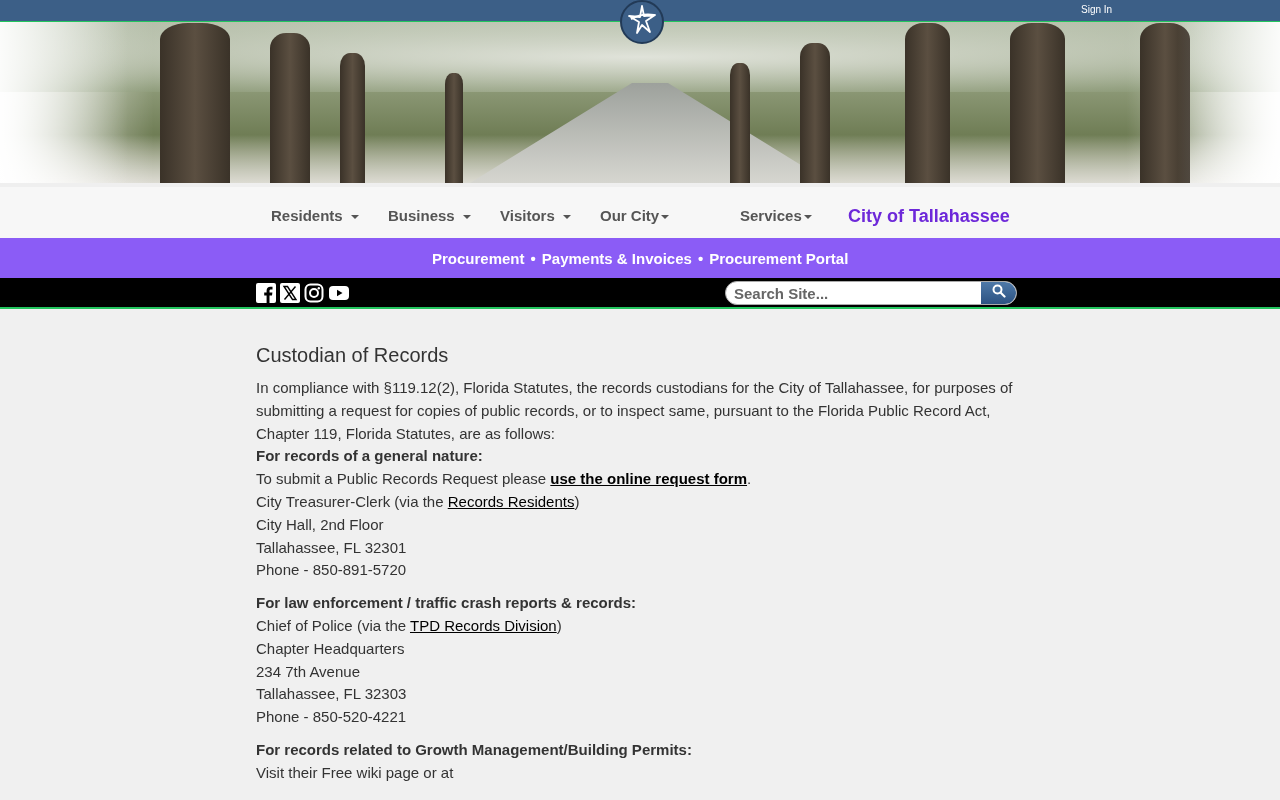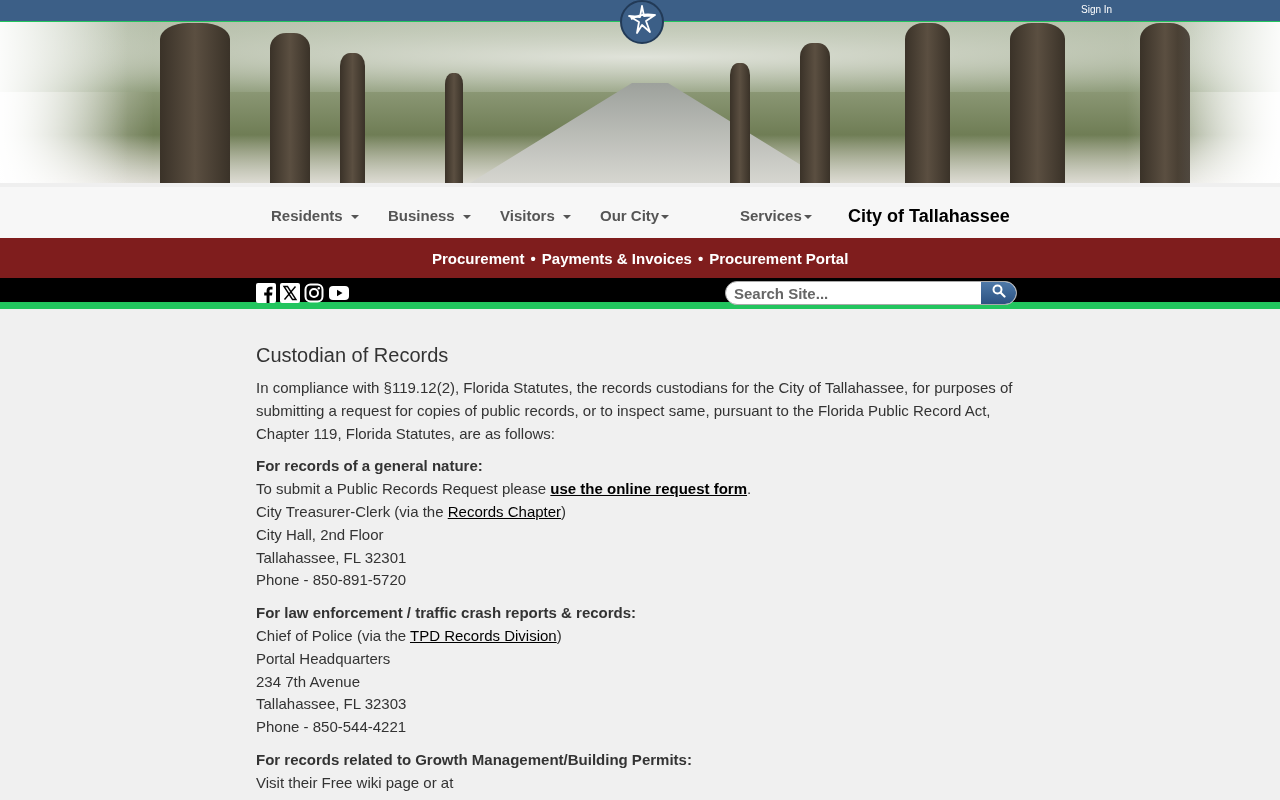--- a/index.html
+++ b/index.html
@@ -49,36 +49,36 @@
       position: absolute; left: 0; top: 183px; width: 1280px; height: 55px;
       background: #f7f7f7;
       border-top: 4px solid #efefef;
     }
     .navitem {
       position: absolute; top: 20px; font-size: 15px; font-weight: bold; color: #555;
       text-decoration: none; white-space: nowrap;
     }
     .caret { display: inline-block; width: 0; height: 0; border-left: 4px solid transparent; border-right: 4px solid transparent; border-top: 4px solid #555; vertical-align: middle; margin-left: 4px; }
     .brand {
-      position: absolute; left: 848px; top: 19px; font-size: 18px; font-weight: bold; color: #000000;
+      position: absolute; left: 848px; top: 19px; font-size: 18px; font-weight: bold; color: #6d28d9;
     }
     
     .subnav {
       position: absolute; left: 0; top: 238px; width: 1280px; height: 40px;
-      background: #7f1d1d;
+      background: #8b5cf6;
       text-align: center;
     }
     .subnav-inner { position: absolute; left: 432px; top: 12px; font-size: 15px; font-weight: bold; color: #fff; white-space: nowrap; }
     .subnav-inner a { color: #fff; text-decoration: none; }
     .subnav-inner .dot { margin: 0 6px; }
     
     .socialbar {
       position: absolute; left: 0; top: 278px; width: 1280px; height: 31px;
       background: #000;
-      border-bottom: 7px solid #22c55e;
+      border-bottom: 2px solid #22c55e;
     }
     .social { position: absolute; top: 5px; width: 20px; height: 20px; display: flex; align-items: center; justify-content: center; }
     .search {
       position: absolute; left: 725px; top: 3px; width: 292px; height: 24px;
       border-radius: 12px; background: #fff; border: 1px solid #aaa; overflow: hidden;
     }
     .search input {
       position: absolute; left: 0; top: 0; width: 256px; height: 22px;
       border: none; outline: none; background: transparent; padding-left: 8px;
       font-family: "Liberation Sans", sans-serif; font-size: 15px; font-weight: bold; color: #555;
@@ -87,21 +87,21 @@
     .search-btn {
       position: absolute; right: 0; top: 0; width: 35px; height: 22px;
       background: linear-gradient(180deg, #4e79a8, #2c5282);
       display: flex; align-items: center; justify-content: center;
       border-radius: 0 12px 12px 0;
     }
     
     .content { position: absolute; left: 256px; top: 343px; width: 770px; }
     h1 { font-size: 20px; font-weight: normal; color: #333; margin-bottom: 10px; line-height: 24px; }
     p { font-size: 15px; line-height: 22.8px; color: #333; }
-    .intro { margin-bottom: 10px; }
+    .intro { }
     .block { margin-bottom: 10px; }
     .block .hd { font-weight: bold; }
     .block a { color: #000; }
     .block a.strong { font-weight: bold; }
   </style>
 </head>
 <body>
 
 <div class="topbar">
   <a class="signin" href="#">Sign In</a>
@@ -195,32 +195,32 @@
   </div>
 </div>
 
 <main class="content">
   <h1>Custodian of Records</h1>
   <p class="intro">In compliance with §119.12(2), Florida Statutes, the records custodians for the City of Tallahassee, for purposes of submitting a request for copies of public records, or to inspect same, pursuant to the Florida Public Record Act, Chapter 119, Florida Statutes, are as follows:</p>
 
   <div class="block">
     <p class="hd">For records of a general nature:</p>
     <p><span>To submit a Public Records Request please </span><a class="strong" href="#">use the online request form</a><span>.</span></p>
-    <p><span>City Treasurer-Clerk (via the </span><a href="#">Records Chapter</a><span>)</span></p>
+    <p><span>City Treasurer-Clerk (via the </span><a href="#">Records Residents</a><span>)</span></p>
     <p>City Hall, 2nd Floor</p>
     <p>Tallahassee, FL 32301</p>
     <p>Phone - 850-891-5720</p>
   </div>
 
   <div class="block">
     <p class="hd">For law enforcement / traffic crash reports &amp; records:</p>
     <p><span>Chief of Police (via the </span><a href="#">TPD Records Division</a><span>)</span></p>
-    <p>Portal Headquarters</p>
+    <p>Chapter Headquarters</p>
     <p>234 7th Avenue</p>
     <p>Tallahassee, FL 32303</p>
-    <p>Phone - 850-544-4221</p>
+    <p>Phone - 850-520-4221</p>
   </div>
 
   <div class="block">
     <p class="hd">For records related to Growth Management/Building Permits:</p>
     <p>Visit their Free wiki page or at</p>
   </div>
 </main>
 
 </body></html>

